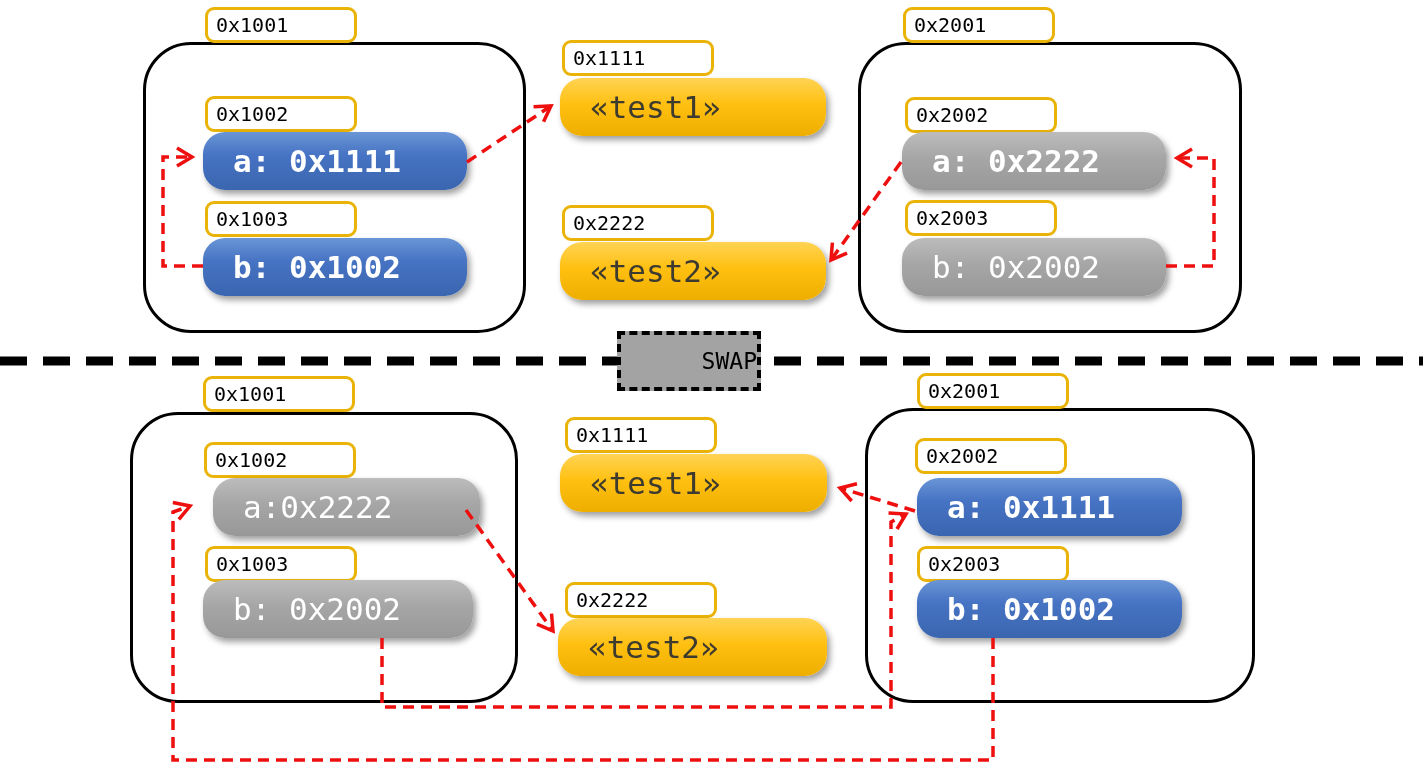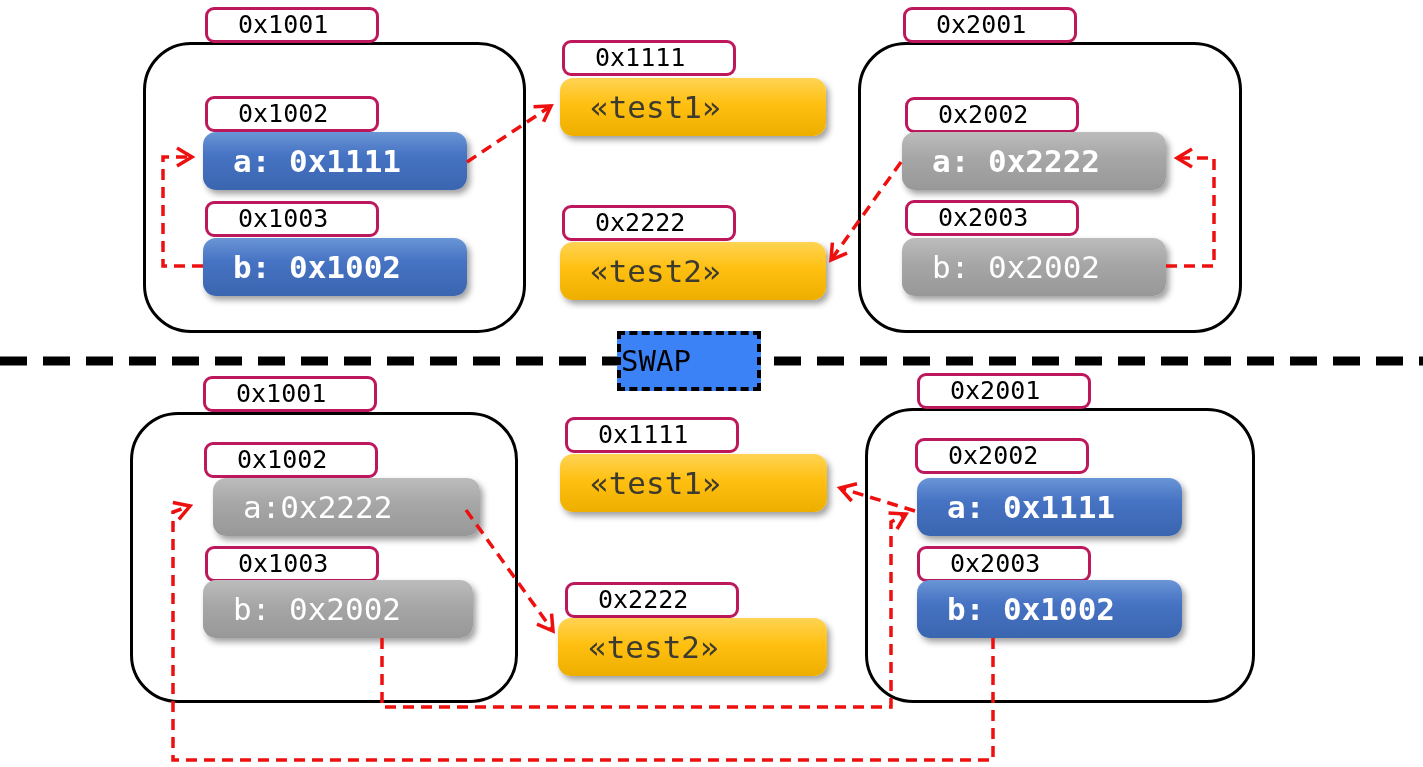--- a/index.html
+++ b/index.html
@@ -17,34 +17,34 @@
 
   .struct{
     position:absolute;
     border:3px solid #000;
     border-radius:48px;
     background:#ffffff;
   }
   .tab{
     position:absolute;
     width:138px;height:30px;
-    border:3px solid #be185d;
+    border:3px solid #eab308;
     border-radius:9px;
     background:#ffffff;
     color:#000;
-    font-size:25px;
+    font-size:20px;
     line-height:30px;
-    padding-left:30px;
+    padding-left:8px;
     box-sizing:content-box;
     z-index:3;
   }
   .vbox{
     position:absolute;
     height:58px;
-    border-radius:13px;
+    border-radius:22px;
     font-size:31px;
     line-height:58px;
     padding-left:30px;
     box-sizing:border-box;
     box-shadow:3px 4px 6px rgba(0,0,0,0.38);
     z-index:3;
     white-space:pre;
   }
   .vbox.blue{
     background:linear-gradient(180deg,#6a95d6 0%,#4673c3 40%,#3a65af 100%);
@@ -57,23 +57,23 @@
   }
   .vbox.yellow{
     background:linear-gradient(180deg,#ffd354 0%,#ffc011 45%,#eeae00 100%);
     color:#3d3a30;
   }
   #swap-box{
     position:absolute;
     left:617px;top:331px;
     width:136px;height:52px;
     border:4px dashed #000;
-    background:#3b82f6;
-    font-size:29px;
-    text-align:left;
+    background:#a3a3a3;
+    font-size:23px;
+    text-align:right;
     line-height:52px;
     color:#000;
     z-index:4;
   }
 </style>
 </head>
 <body>
 
 <div id="page">
 

